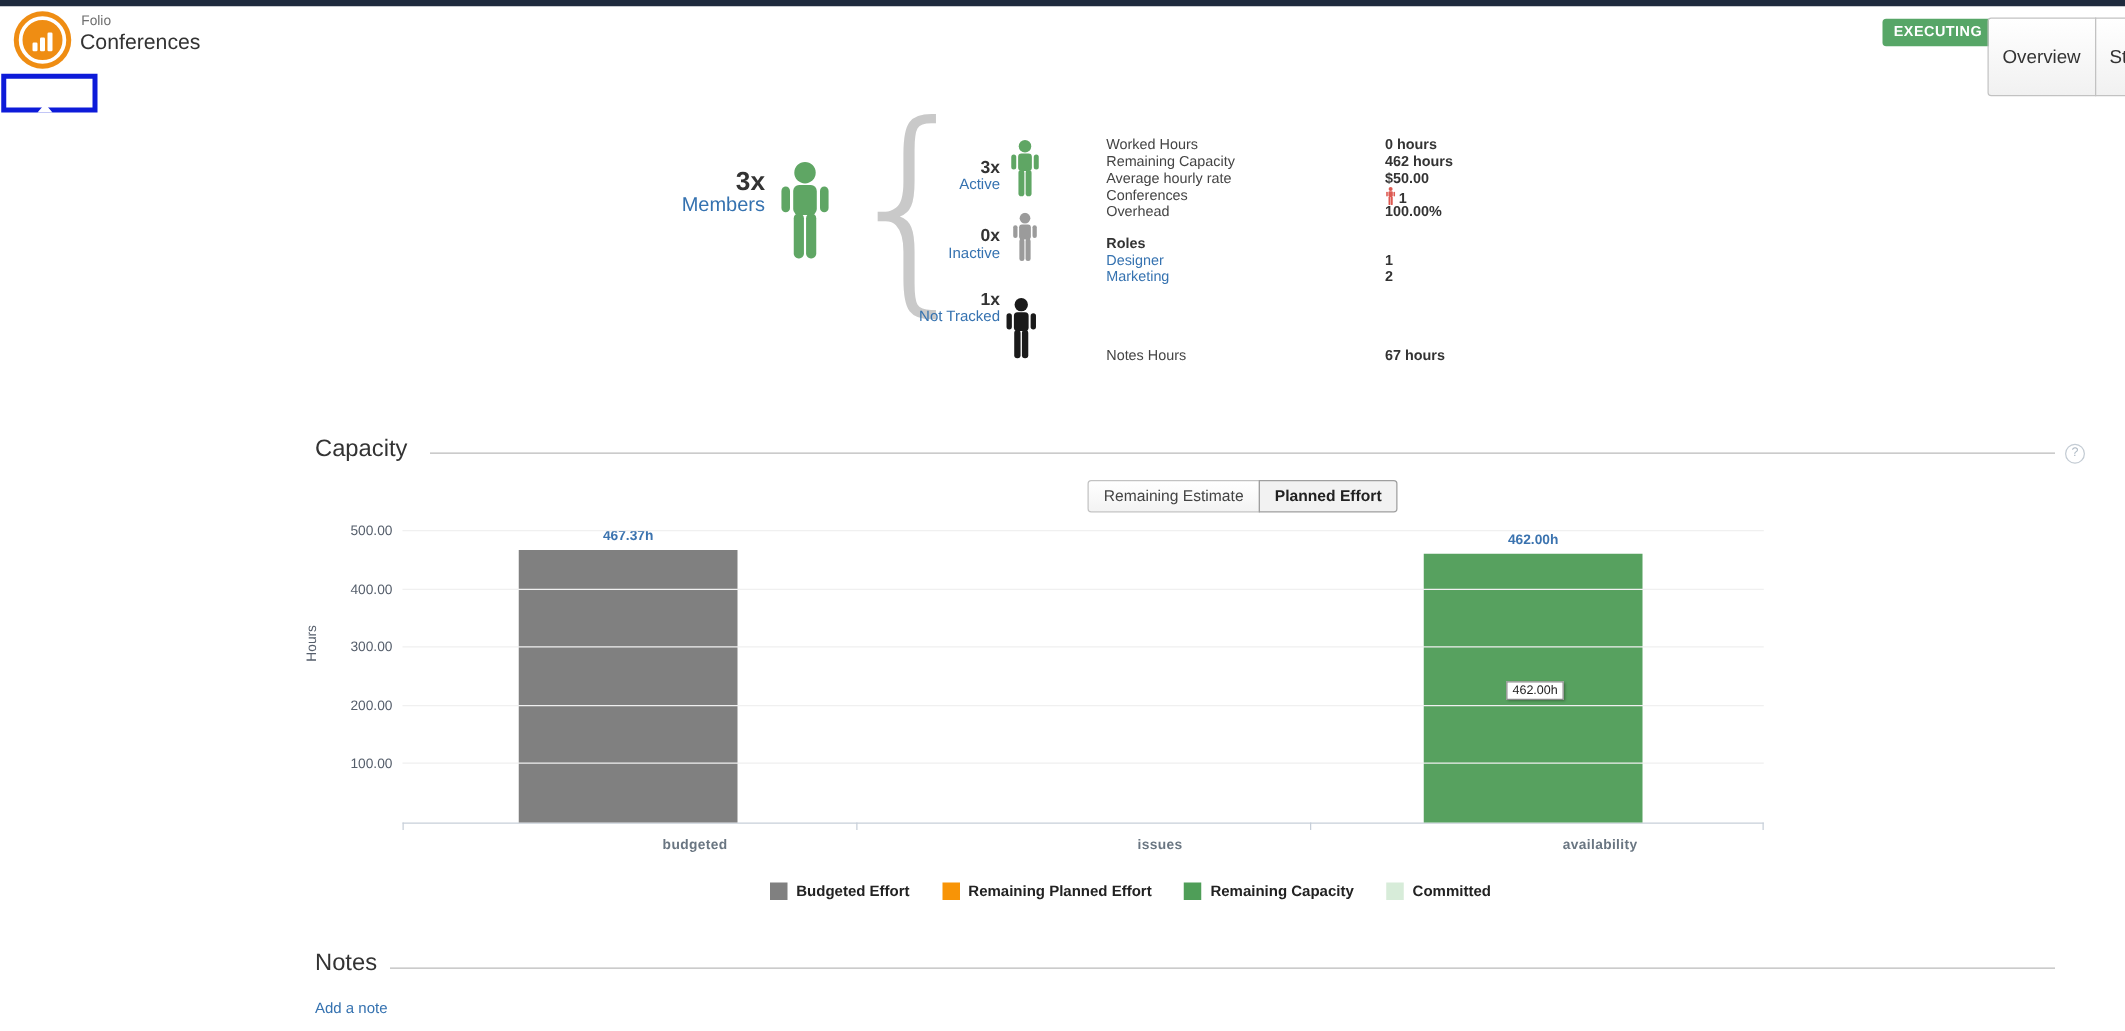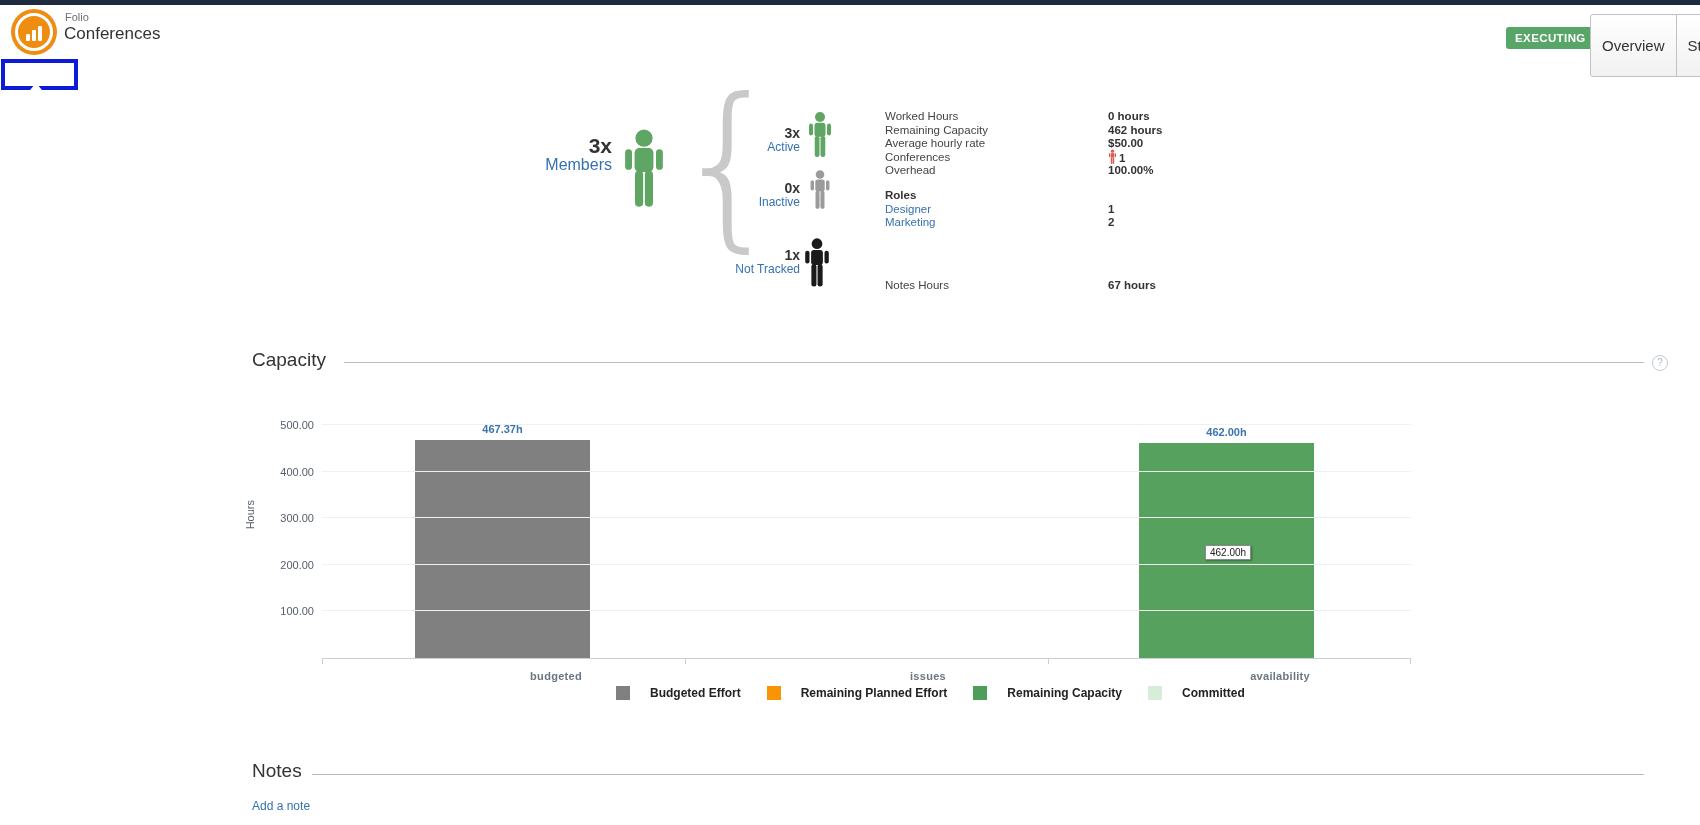--- a/index.html
+++ b/index.html
@@ -10,21 +10,21 @@
   
   .top-strip{left:0;top:0;width:1700px;height:5px;background:#1e2a3d;}
 
   
   .logo{left:11px;top:9px;width:46px;height:46px;border-radius:50%;background:#ef8d13;}
   .logo-ring{position:absolute;inset:4px;border:3px solid #fff;border-radius:50%;}
   .logo-bars{position:absolute;left:0;top:0;width:100%;height:100%;display:flex;align-items:flex-end;justify-content:center;gap:2px;padding-bottom:14px;box-sizing:border-box;}
   .logo-bars i{display:block;width:4px;background:#fff;border-radius:1px;}
   .app-label{left:65px;top:11px;font-size:11px;color:#6f6f6f;}
   .page-title{left:64px;top:24px;font-size:17px;color:#333;}
-  .status-badge{left:1506px;top:27px;background:#57a667;color:#fff;font-size:11.5px;font-weight:bold;
+  .status-badge{left:1506px;top:15px;background:#57a667;color:#fff;font-size:11.5px;font-weight:bold;
                 padding:5px 9px;border-radius:3px;letter-spacing:.4px;text-align:right;}
   .btn-group{left:1590px;top:14px;display:flex;}
   .btn{border:1px solid #c2c2c2;background:linear-gradient(#ffffff,#f1f1f1);color:#333;
        font-size:15px;padding:22px 11px;margin-left:-1px;white-space:nowrap;font-family:"Liberation Sans",sans-serif;}
   .btn:first-child{border-radius:3px 0 0 3px;margin-left:0;}
 
   
   .tab-bar{left:0;top:57px;width:1700px;height:33px;border-bottom:1px solid #cfcfcf;box-sizing:border-box;}
   .tab{position:absolute;top:9px;font-size:13px;color:#3572b0;cursor:pointer;}
   .tab.active{color:#222;font-weight:bold;}
@@ -73,21 +73,21 @@
   .bar{position:absolute;bottom:0;width:175px;}
   .bar-budgeted{left:93px;background:#808080;}
   .bar-availability{left:817px;background:#57a15f;}
   .bar-label{position:absolute;width:175px;text-align:center;font-size:11px;font-weight:bold;color:#3b73af;}
   .cat-label{position:absolute;bottom:-24px;width:160px;text-align:right;font-size:11px;font-weight:600;
              color:#6a7682;letter-spacing:.3px;}
   .hours-label{left:244px;top:500px;font-size:11px;color:#555e6b;writing-mode:vertical-rl;transform:rotate(180deg);}
   .chart-tooltip{position:absolute;left:883px;top:120px;background:#fff;border:1px solid #8a8a8a;
                  box-shadow:1px 1px 2px rgba(0,0,0,.35);font-size:10px;color:#222;padding:1px 4px;z-index:3;}
   .legend{left:616px;top:686px;display:flex;gap:26px;align-items:center;}
-  .legend-item{display:flex;align-items:flex-end;gap:20px;}
+  .legend-item{display:flex;align-items:flex-end;gap:7px;margin-top:20px;}
   .legend-swatch{width:14px;height:14px;display:inline-block;}
   .legend-label{font-size:12px;font-weight:bold;color:#222;}
 
   
   .add-note{left:252px;top:799px;font-size:12px;color:#3572b0;cursor:pointer;}
 </style>
 </head>
 <body>
 
 <div id="app">
@@ -146,21 +146,21 @@
     </svg>
 
   <div class="abs group-label" style="left:682px;top:181px">
     <div class="cnt">0x</div>
     <div class="lbl">Inactive</div>
   </div>
   <svg class="abs person" style="left:808px;top:170px" width="24" height="40" viewBox="0 0 56 92" fill="#9b9b9b">
       <use href="#person-sym" xlink:href="#person-sym"></use>
     </svg>
 
-  <div class="abs group-label" style="left:682px;top:248px">
+  <div class="abs group-label" style="left:682px;top:232px">
     <div class="cnt">1x</div>
     <div class="lbl">Not Tracked</div>
   </div>
   <svg class="abs person" style="left:802px;top:236px" width="30" height="54" viewBox="0 0 56 92" fill="#1a1a1a">
       <use href="#person-sym" xlink:href="#person-sym"></use>
     </svg>
 
   <div class="abs stat-label" style="top:110px">Worked Hours</div>
   <div class="abs stat-value" style="top:110px">0 hours</div>
   <div class="abs stat-label" style="top:123.5px">Remaining Capacity</div>
@@ -182,20 +182,24 @@
   <div class="abs role-link" style="top:216px">Marketing</div>
   <div class="abs stat-value" style="top:216px">2</div>
 
   <div class="abs stat-label" style="top:279px">Notes Hours</div>
   <div class="abs stat-value" style="top:279px">67 hours</div>
 
   <div class="abs section-title" style="left:252px;top:349px">Capacity</div>
   <div class="abs section-line" style="left:344px;top:362px;width:1300px"></div>
   <div class="abs help-icon">?</div>
 
+  <div class="abs toggle-group">
+    <button class="toggle-btn">Remaining Estimate</button>
+    <button class="toggle-btn active">Planned Effort</button>
+  </div>
 
   <div class="abs hours-label">Hours</div>
 
   <div class="abs plot">
     <div class="xtick" style="left:0"></div>
     <div class="xtick" style="left:363px"></div>
     <div class="xtick" style="left:726px"></div>
     <div class="xtick" style="left:1088px"></div>
 
     <div class="bar bar-budgeted" style="height: 217.794px;"></div>

